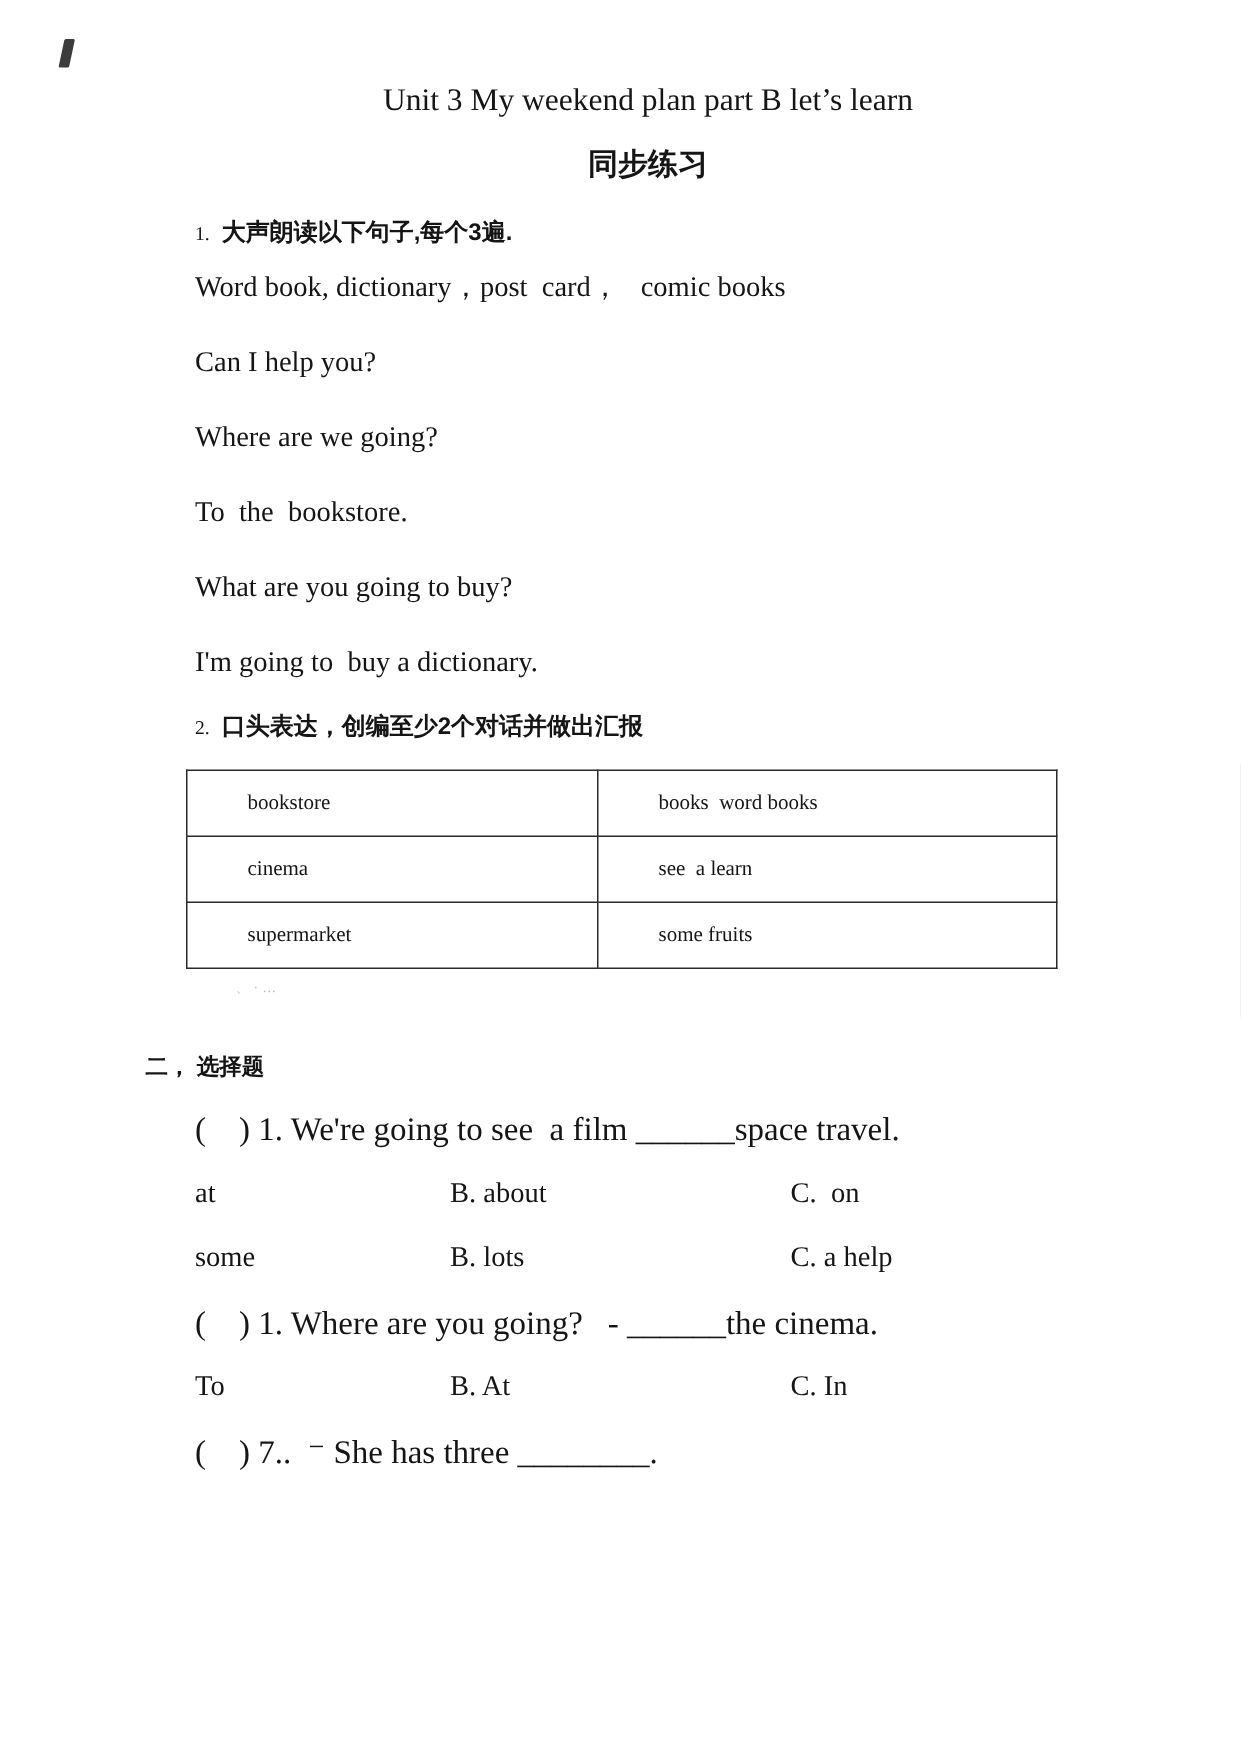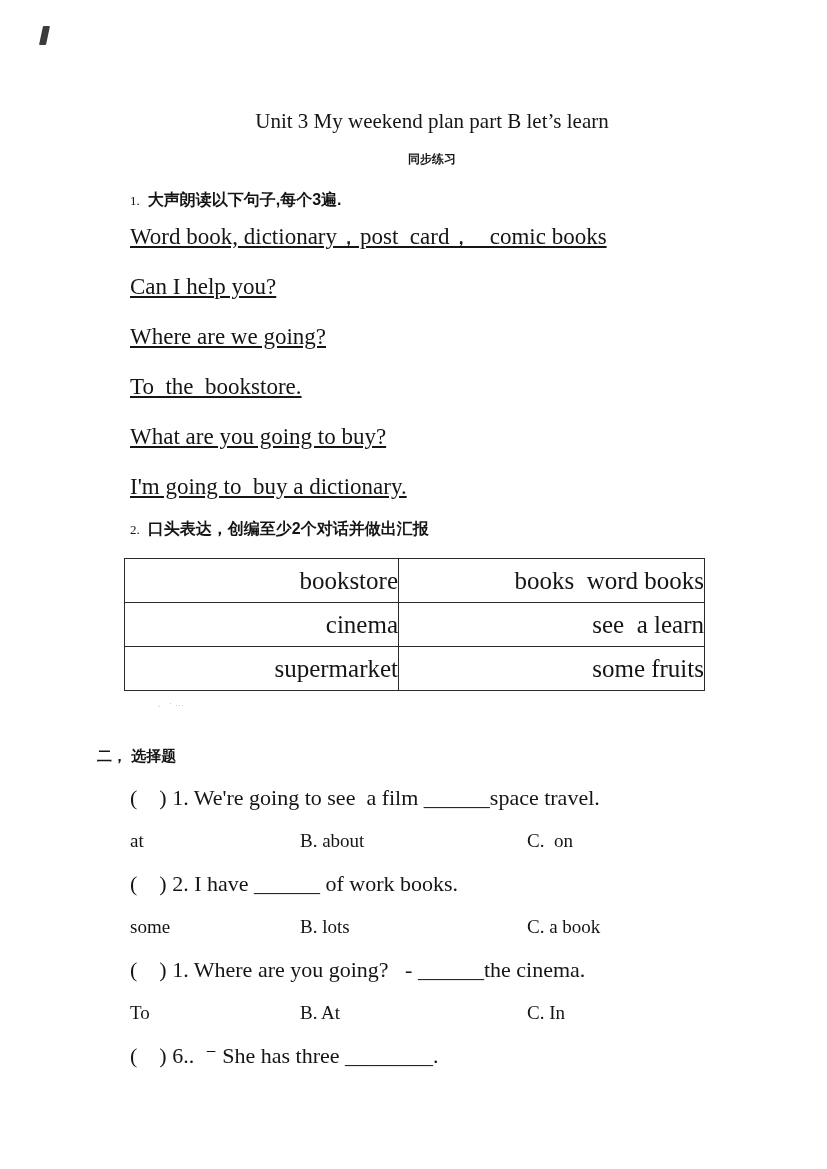--- a/index.html
+++ b/index.html
@@ -4,32 +4,32 @@
 <style>
   html,body{margin:0;padding:0;background:#e8e8e8;}
   .page{
     position:relative;
     width:827px;height:1169px;
     margin:0 auto;
     background:#ffffff;
     font-family:"Liberation Serif","DejaVu Serif",serif;
     color:#151515;
     box-sizing:border-box;
-    padding:107px 60px 0 97px;
+    padding:52px 60px 0 97px;
     overflow:hidden;
   }
   [data-bind]{white-space:pre-wrap;}
   .title{
     text-align:center;
     font-size:21px;
     line-height:28px;
   }
   .subtitle{
     text-align:center;
-    font-size:12px;
+    font-size:20px;
     font-weight:600;
     margin-top:16px;
     font-family:"Liberation Sans","DejaVu Sans",sans-serif;
   }
   .sec-heading{
     font-size:15px;
     font-weight:700;
     margin-top:44px;
     font-family:"Liberation Sans","DejaVu Sans",sans-serif;
   }
@@ -42,39 +42,37 @@
     font-size:13px;
     margin-right:8px;
     font-family:"Liberation Serif","DejaVu Serif",serif;
   }
   .task-text{
     font-size:16px;
     font-weight:600;
     font-family:"Liberation Sans","DejaVu Sans",sans-serif;
   }
   .sentence{
-    font-size:23px;
+    font-size:19px;
     line-height:48px;
     margin-top:2px;
-    text-decoration:underline;
   }
   .dialogue-table{
     border-collapse:collapse;
     margin-top:18px;
     margin-left:27px;
     width:580px;
     table-layout:fixed;
   }
   .dialogue-table td{
     border:1px solid #2a2a2a;
     height:43px;
-    font-size:25px;
+    font-size:14px;
     padding:0 0 0 40px;
     vertical-align:middle;
-    text-align:right;
   }
   .dialogue-table col.c1{width:274px;}
   .dialogue-table col.c2{width:306px;}
   .stray-mark{
     margin-left:60px;
     margin-top:6px;
     height:10px;
     color:#b9b9b9;
     font-size:9px;
     letter-spacing:3px;
@@ -148,25 +146,24 @@
 
   <div class="stray-mark" data-bind="oral.stray">、·…</div>
 
   <div class="sec-heading choice-heading" data-bind="choice.heading" style="margin-top:40px;">二， 选择题</div>
 
   <div class="q-prompt indent" data-bind="choice.questions.0.prompt">(    ) 1. We're going to see  a film ______space travel.</div>
   <div class="q-options indent">
     <span class="opt1" data-bind="choice.questions.0.options.0">at</span><span class="opt2" data-bind="choice.questions.0.options.1">B. about</span><span class="opt3" data-bind="choice.questions.0.options.2">C.  on</span>
   </div>
 
-  <div class="q-prompt indent" data-bind="choice.questions.1.prompt">(    ) 2. I have ______ of work books.</div>
   <div class="q-options indent">
-    <span class="opt1" data-bind="choice.questions.1.options.0">some</span><span class="opt2" data-bind="choice.questions.1.options.1">B. lots</span><span class="opt3" data-bind="choice.questions.1.options.2">C. a book</span>
+    <span class="opt1" data-bind="choice.questions.1.options.0">some</span><span class="opt2" data-bind="choice.questions.1.options.1">B. lots</span><span class="opt3" data-bind="choice.questions.1.options.2">C. a help</span>
   </div>
 
   <div class="q-prompt indent" data-bind="choice.questions.2.prompt">(    ) 1. Where are you going?   - ______the cinema.</div>
   <div class="q-options indent">
     <span class="opt1" data-bind="choice.questions.2.options.0">To</span><span class="opt2" data-bind="choice.questions.2.options.1">B. At</span><span class="opt3" data-bind="choice.questions.2.options.2">C. In</span>
   </div>
 
-  <div class="q-prompt indent" data-bind="choice.questions.3.prompt">(    ) 6..  ⁻ She has three ________.</div>
+  <div class="q-prompt indent" data-bind="choice.questions.3.prompt">(    ) 7..  ⁻ She has three ________.</div>
 
 </div>
 
 </body></html>

